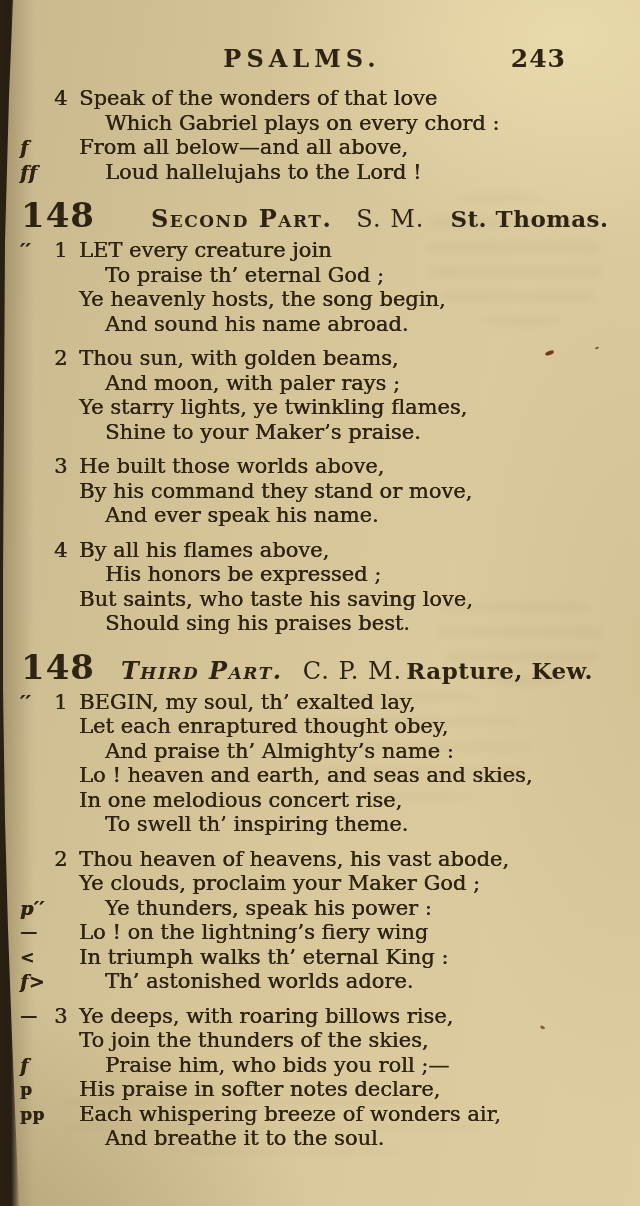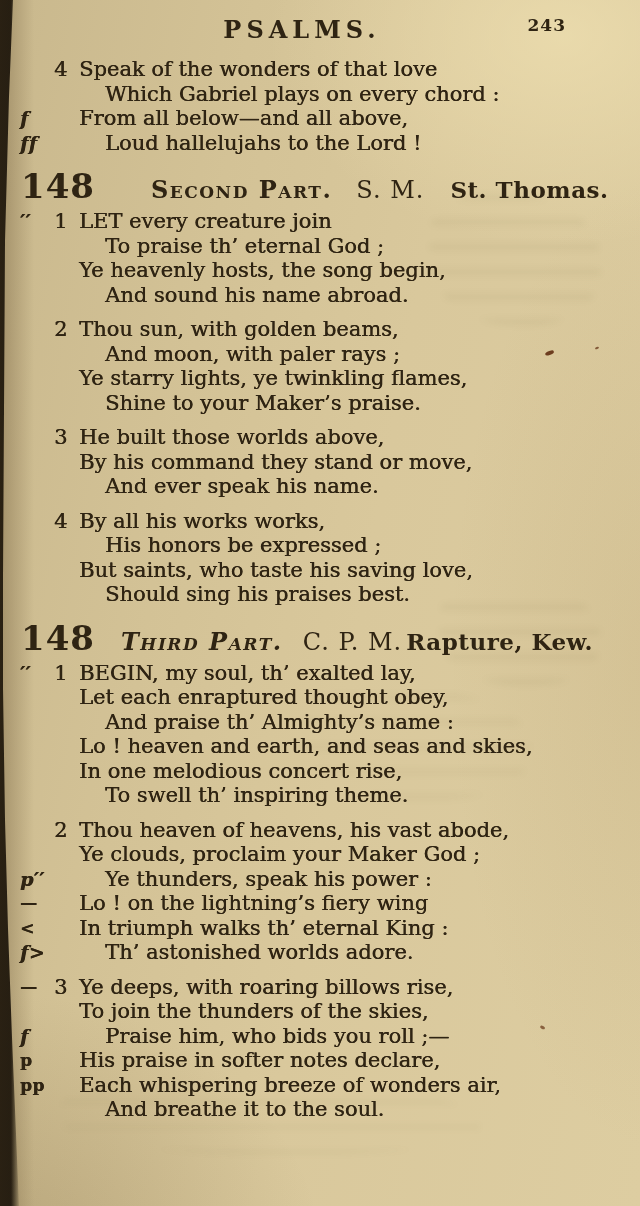--- a/index.html
+++ b/index.html
@@ -36,30 +36,30 @@
   .g1 { left:430px; top:195px;  width:170px; height:130px; }
   .g2 { left:440px; top:585px;  width:160px; height:100px; }
   .g3 { left:300px; top:690px;  width:230px; height:110px; opacity:.35; }
   .g4 { left:60px;  top:1085px; width:420px; height:70px;  opacity:.3; }
 
   .speck { position:absolute; background:#6d3d1f; pointer-events:none; }
   .s1 { left:545px; top:351px; width:9px;  height:4px; border-radius:60% 40% 50% 50%; transform:rotate(-18deg); }
   .s2 { left:595px; top:347px; width:4px;  height:2px; border-radius:50%; transform:rotate(-20deg); opacity:.8; }
   .s3 { left:540px; top:1026px;width:5px;  height:3px; border-radius:50% 40% 60% 50%; transform:rotate(30deg); opacity:.75; }
 
-  .content { position:absolute; left:0; top:0; width:640px; padding:15px 0 0 0; }
+  .content { position:absolute; left:0; top:0; width:640px; padding:44px 0 0 0; }
 
   
   .pghead { position:relative; height:28px; margin-bottom:14px; }
   .pgtitle {
     position:absolute; left:0; right:0; text-align:center;
     transform:translateX(-18px);
     font-size:24px; font-weight:bold; letter-spacing:5px;
   }
-  .pgnum { position:absolute; right:74px; top:0; font-size:17px; font-weight:bold; letter-spacing:1px;text-align:center; }
+  .pgnum { position:absolute; right:74px; top:0; font-size:25px; font-weight:bold; letter-spacing:1px;text-align:center; }
 
   
   .hhead { margin:12px 0 4px 0; padding-left:21px; display:flex; align-items:baseline; white-space:nowrap; }
   .hno   { font-size:34px; font-weight:bold; line-height:38px; letter-spacing:1px; }
   .hpart { font-variant:small-caps; font-size:24px; font-weight:bold; letter-spacing:1.5px; }
   .htmeter { font-size:24px; font-weight:normal; letter-spacing:1px; }
   .htune { font-size:23px; font-weight:bold; letter-spacing:.5px; }
   .headA .hpart { margin-left:56px; } .headA .htmeter { margin-left:24px; } .headA .htune { margin-left:26px; }
   .headB .hpart { margin-left:26px;font-style:italic; } .headB .htmeter { margin-left:20px; } .headB .htune { margin-left:4px; }
 
@@ -120,21 +120,21 @@
     <div class="ln i1"><span class="tx">Shine to your Maker’s praise.</span></div>
   </div>
 
   <div class="verse">
     <div class="ln i0"><span class="vn">3</span><span class="tx">He built those worlds above,</span></div>
     <div class="ln i0"><span class="tx">By his command they stand or move,</span></div>
     <div class="ln i1"><span class="tx">And ever speak his name.</span></div>
   </div>
 
   <div class="verse">
-    <div class="ln i0"><span class="vn">4</span><span class="tx">By all his works works,</span></div>
+    <div class="ln i0"><span class="vn">4</span><span class="tx">By all his flames above,</span></div>
     <div class="ln i1"><span class="tx">His honors be expressed ;</span></div>
     <div class="ln i0"><span class="tx">But saints, who taste his saving love,</span></div>
     <div class="ln i1"><span class="tx">Should sing his praises best.</span></div>
   </div>
 
   <div class="hhead headB">
     <span class="hno">148</span>
     <span class="hpart">Third Part.</span>
     <span class="htmeter">C. P. M.</span>
     <span class="htune">Rapture, Kew.</span>

